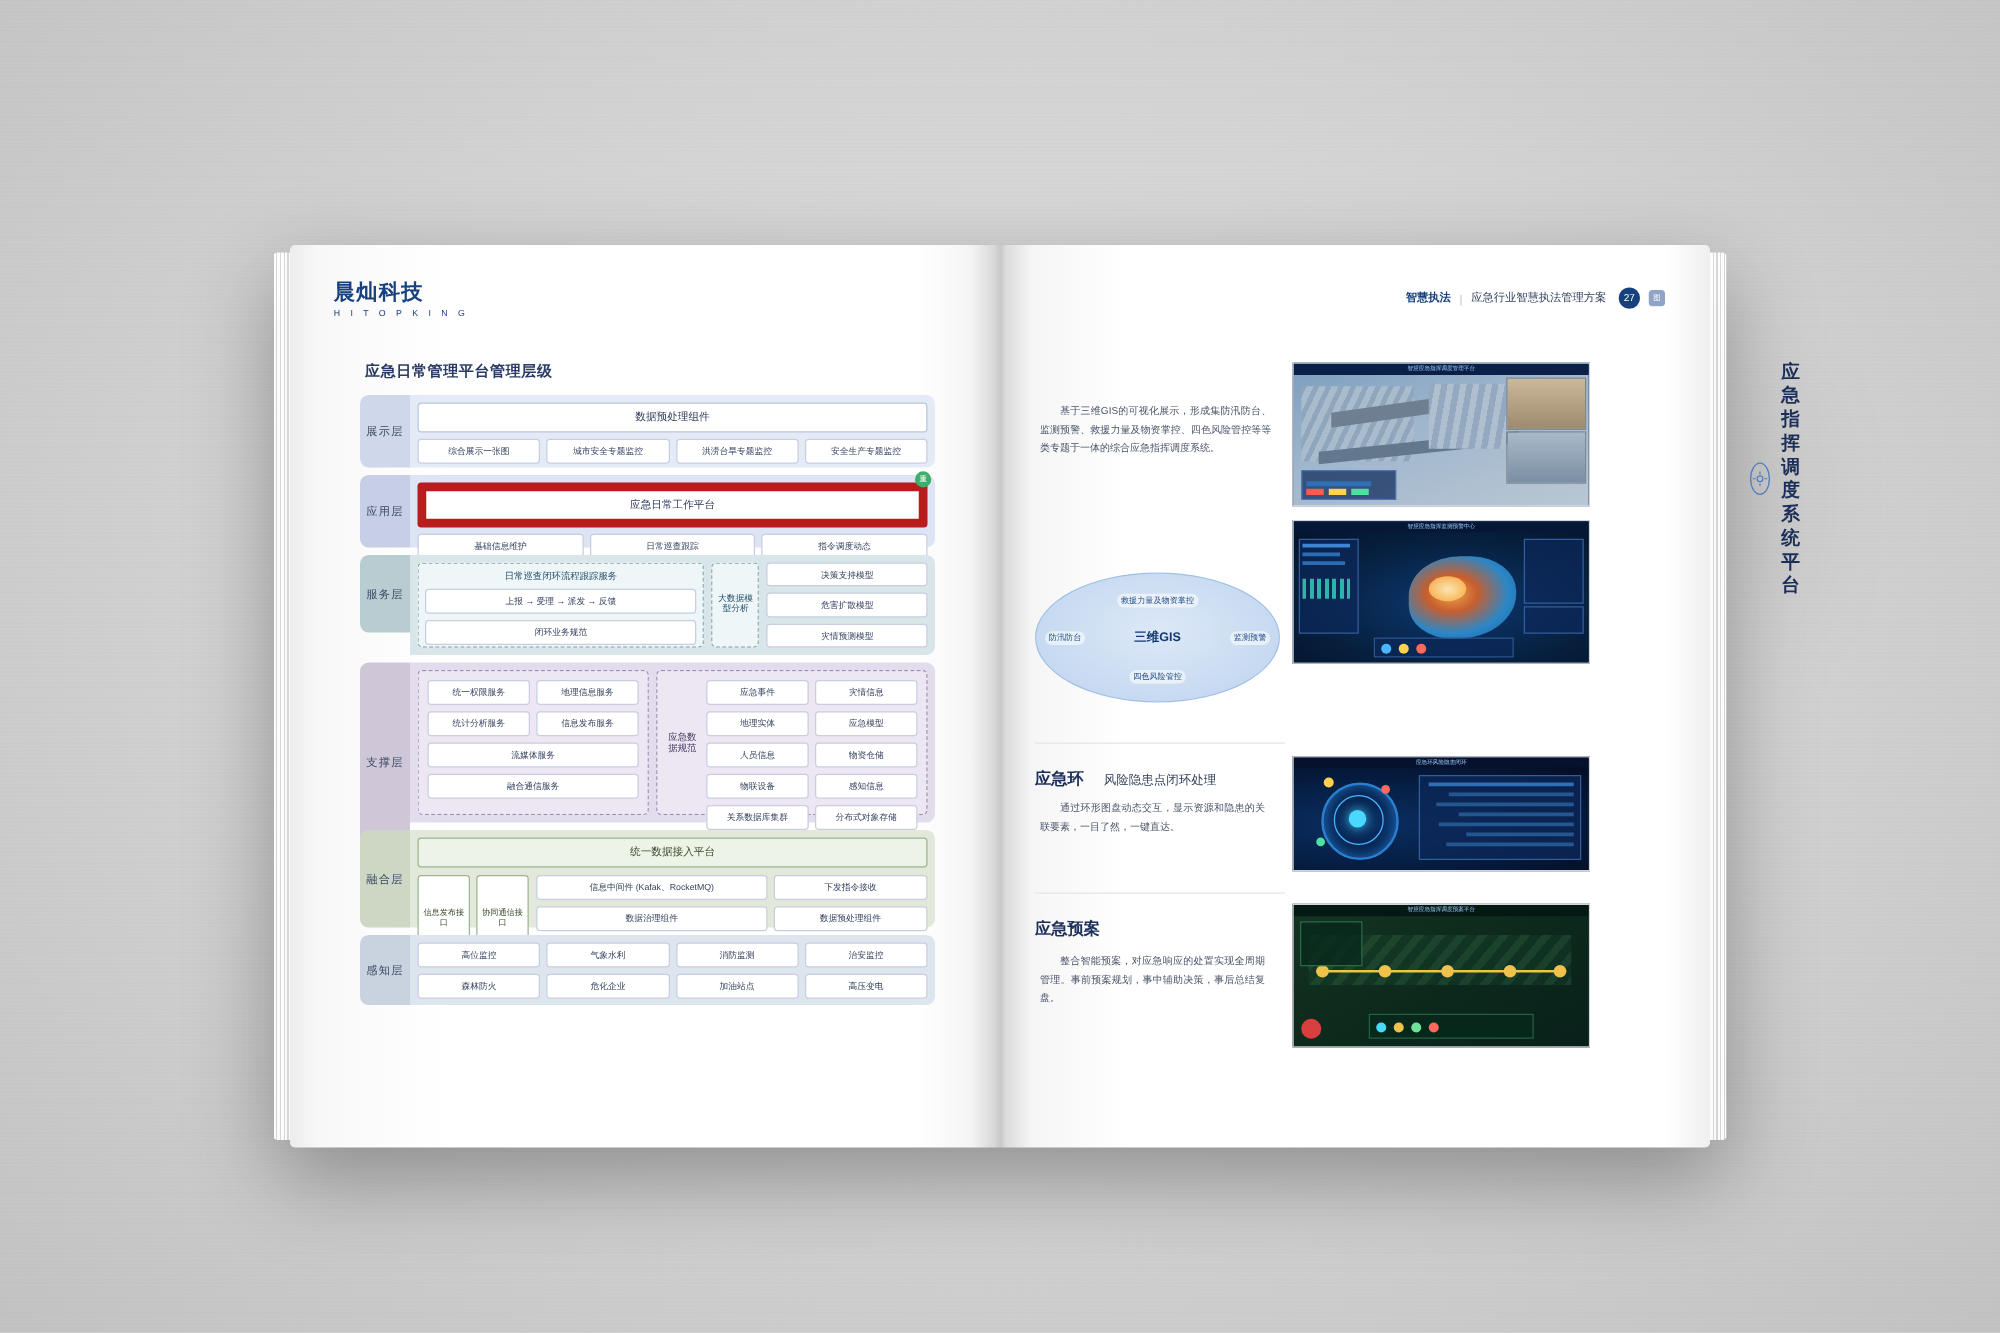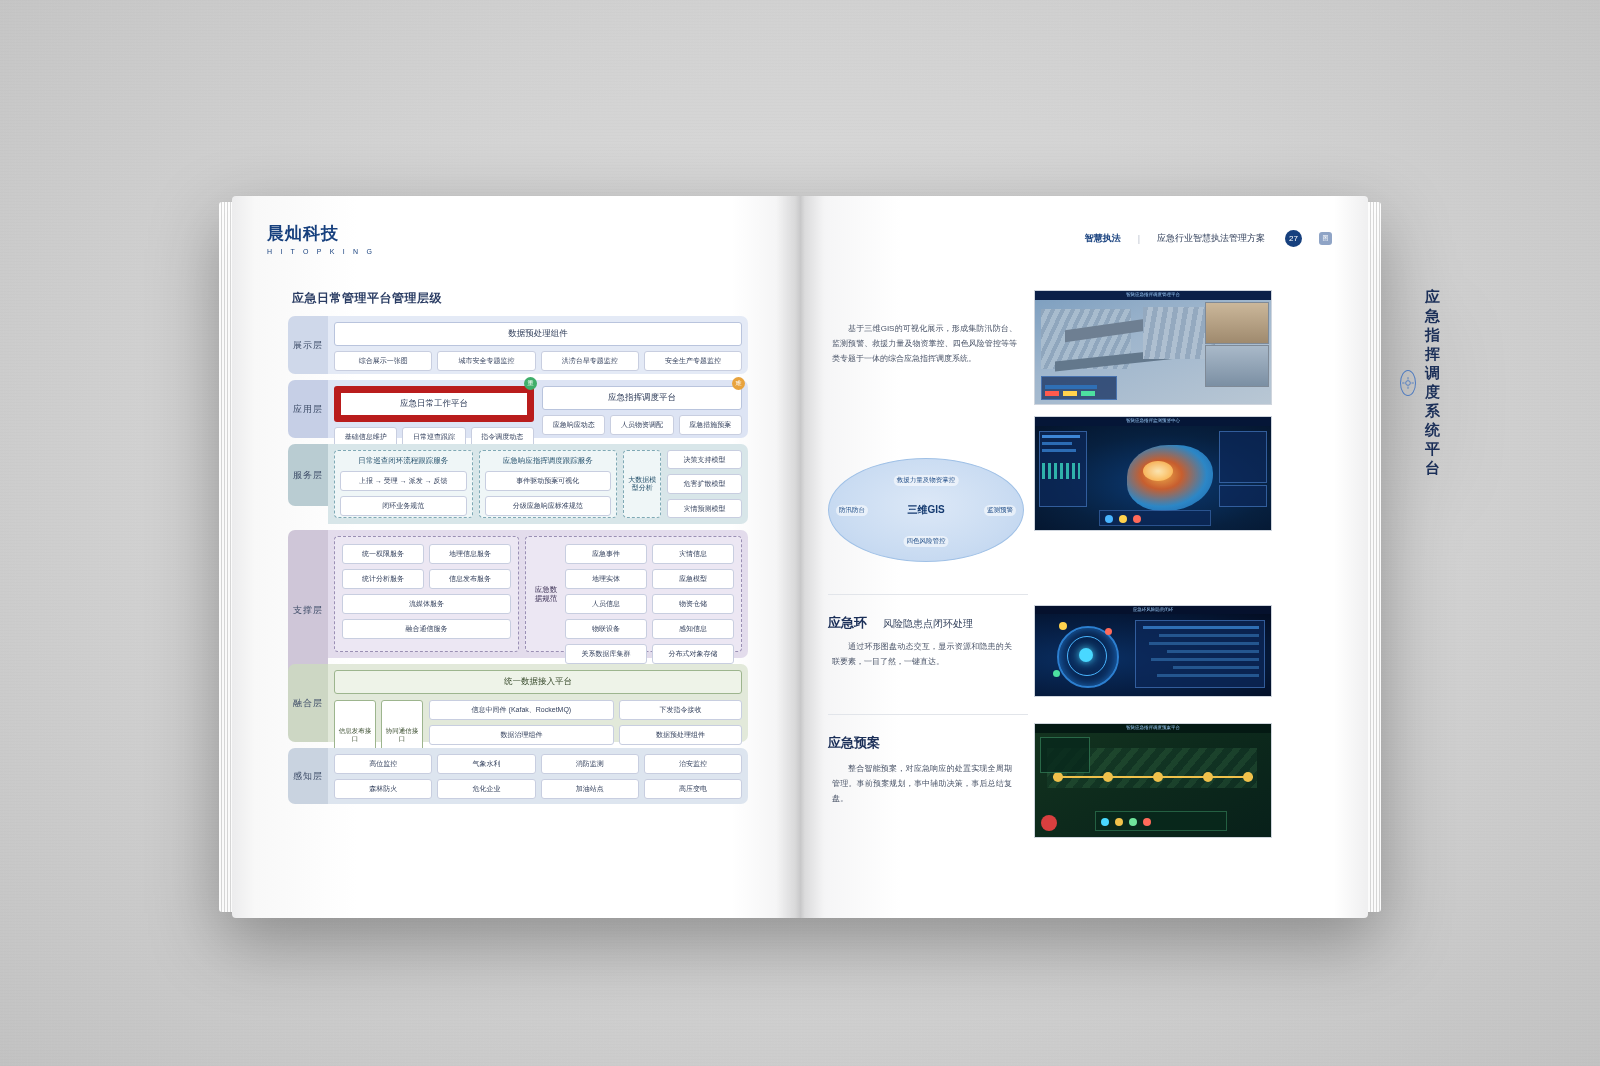--- a/index.html
+++ b/index.html
@@ -128,21 +128,21 @@
     width:34px;border:1px solid #9db58e;border-radius:3px;background:#fff;
     display:flex;align-items:center;justify-content:center;text-align:center;
     font-size:6.5px;color:#36492a;line-height:1.2;padding:3px;
   }
   .fus-grid{flex:1;display:grid;grid-template-columns:1.5fr 1fr;gap:5px;}
   .fus-grid .chip{width:auto;}
 
   .per-grid{display:grid;grid-template-columns:repeat(4,1fr);gap:5px;}
 
   
-  .r-head{position:absolute;right:36px;top:34px;display:flex;align-items:center;gap:17px;}
+  .r-head{position:absolute;right:36px;top:34px;display:flex;align-items:center;gap:7px;}
   .r-head .b{font-size:9px;font-weight:bold;color:#17407e;}
   .r-head .sep{color:#b9bfcb;font-size:9px;}
   .r-head .t{font-size:9px;color:#33415c;}
   .pgnum{
     width:17px;height:17px;border-radius:50%;background:#17407e;color:#fff;
     font-size:8px;display:flex;align-items:center;justify-content:center;margin-left:3px;
   }
   .pgnum2{
     width:13px;height:13px;border-radius:3px;background:#8fa4c6;color:#fff;
     font-size:6px;display:flex;align-items:center;justify-content:center;
@@ -228,48 +228,34 @@
             <div class="app-cols">
               <div class="app-col">
                 <div class="bar" style="background:#fff;border:7px solid #b91c1c;">应急日常工作平台</div>
                 <div class="badge green">重</div>
                 <div class="chips">
                   <div class="chip">基础信息维护</div>
                   <div class="chip">日常巡查跟踪</div>
                   <div class="chip">指令调度动态</div>
                 </div>
               </div>
-              <div class="app-col">
-                <div class="bar" style="background:#fff;border:1px solid #b9c4dd;">应急指挥调度平台</div>
-                <div class="badge orange">难</div>
-                <div class="chips">
-                  <div class="chip">应急响应动态</div>
-                  <div class="chip">人员物资调配</div>
-                  <div class="chip">应急措施预案</div>
-                </div>
-              </div>
             </div>
           </div>
         </div>
 
         <div class="row l-svc" style="height:80px;">
           <div class="tab" style="height:62px;">
             <span>服务层</span>
           </div>
           <div class="body" style="height:68px;">
             <div class="svc-grid" style="height:100%;">
               <div class="svc-box" style="flex:1.15;">
                 <div class="ttl">日常巡查闭环流程跟踪服务</div>
                 <div class="chip" style="margin-bottom:5px;">上报 → 受理 → 派发 → 反馈</div>
                 <div class="chip">闭环业务规范</div>
-              </div>
-              <div class="svc-box" style="flex:1.15;">
-                <div class="ttl">应急响应指挥调度跟踪服务</div>
-                <div class="chip" style="margin-bottom:5px;">事件驱动预案可视化</div>
-                <div class="chip">分级应急响应标准规范</div>
               </div>
               <div class="svc-vert">大数据模型分析</div>
               <div style="flex:.68;display:flex;flex-direction:column;gap:5px;justify-content:center;">
                 <div class="chip">决策支持模型</div>
                 <div class="chip">危害扩散模型</div>
                 <div class="chip">灾情预测模型</div>
               </div>
             </div>
           </div>
         </div>

